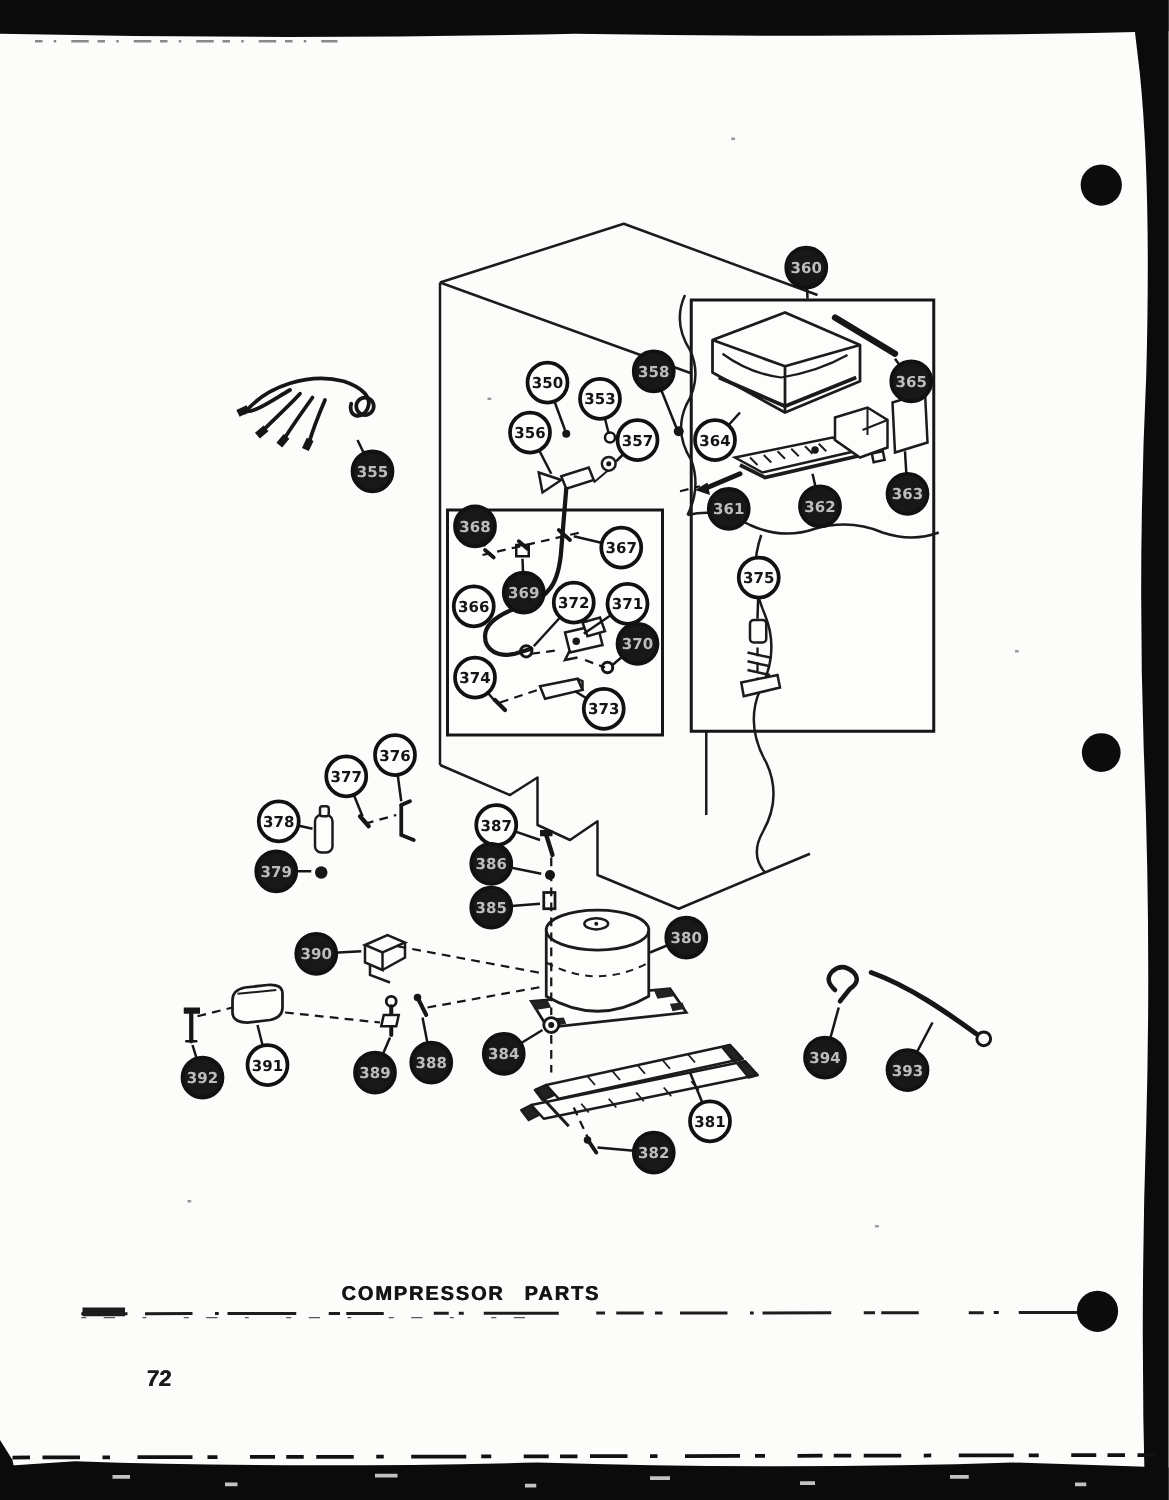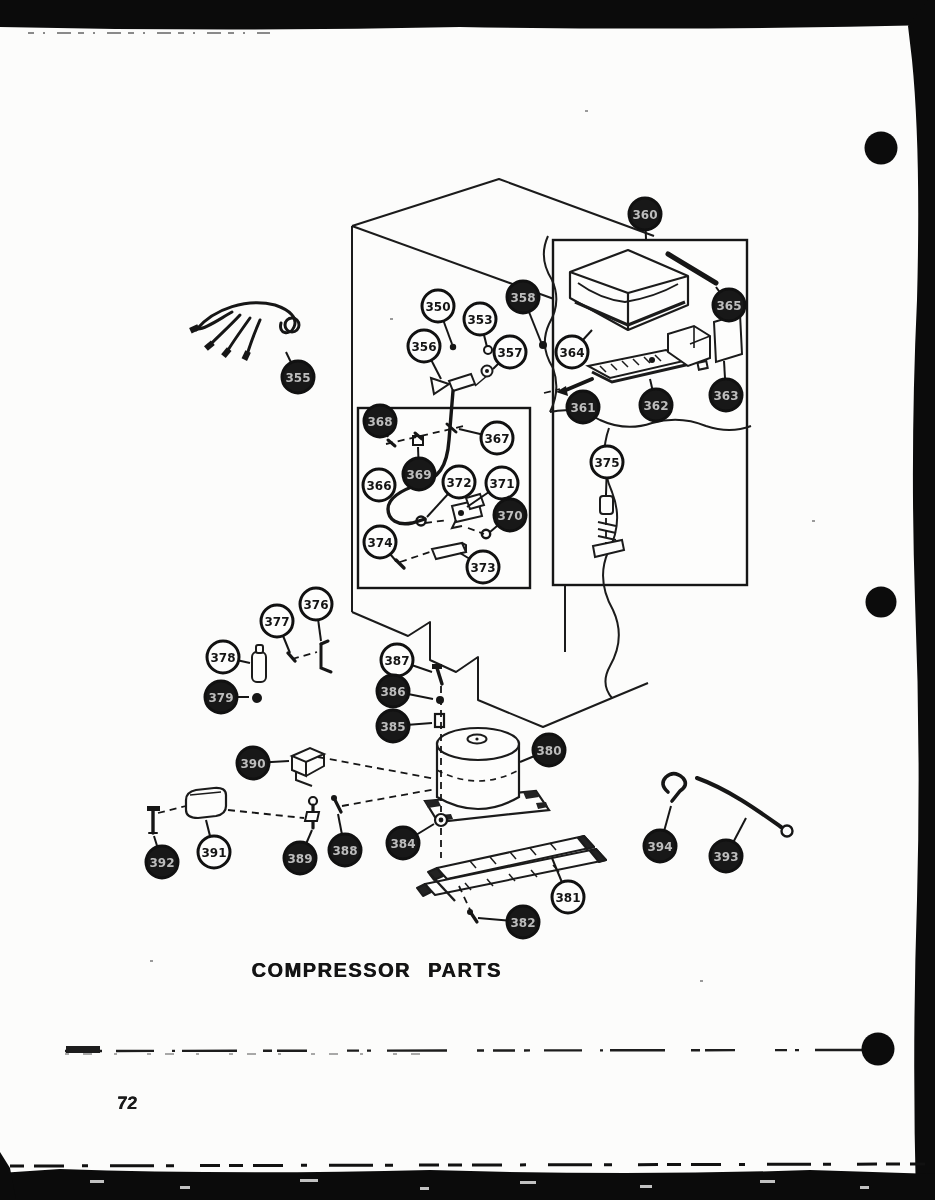--- a/index.html
+++ b/index.html
@@ -3,22 +3,22 @@
 <meta charset="utf-8">
 <style>
   html,body{margin:0;padding:0;}
   body{
     width:935px;height:1200px;position:relative;overflow:hidden;
     background:#fcfcfb;
     font-family:"Liberation Sans","DejaVu Sans",sans-serif;
   }
   #stage{position:absolute;left:0;top:0;}
   .title{
-    position:absolute;left:0;top:959px;width:753px;text-align:center;
-    font-weight:bold;font-size:20px;letter-spacing:1.5px;word-spacing:10px;
+    position:absolute;left:0;top:1027px;width:753px;text-align:center;
+    font-weight:bold;font-size:16px;letter-spacing:1.5px;word-spacing:10px;
     color:#141414;text-shadow:0.6px 0 #141414;
   }
   .pagenum{
     position:absolute;left:117px;top:1093px;
     font-weight:bold;font-size:18px;color:#1a1a1a;
     transform:skewX(-4deg);text-shadow:0.4px 0 #1a1a1a;
   }
 </style>
 </head>
 <body>

